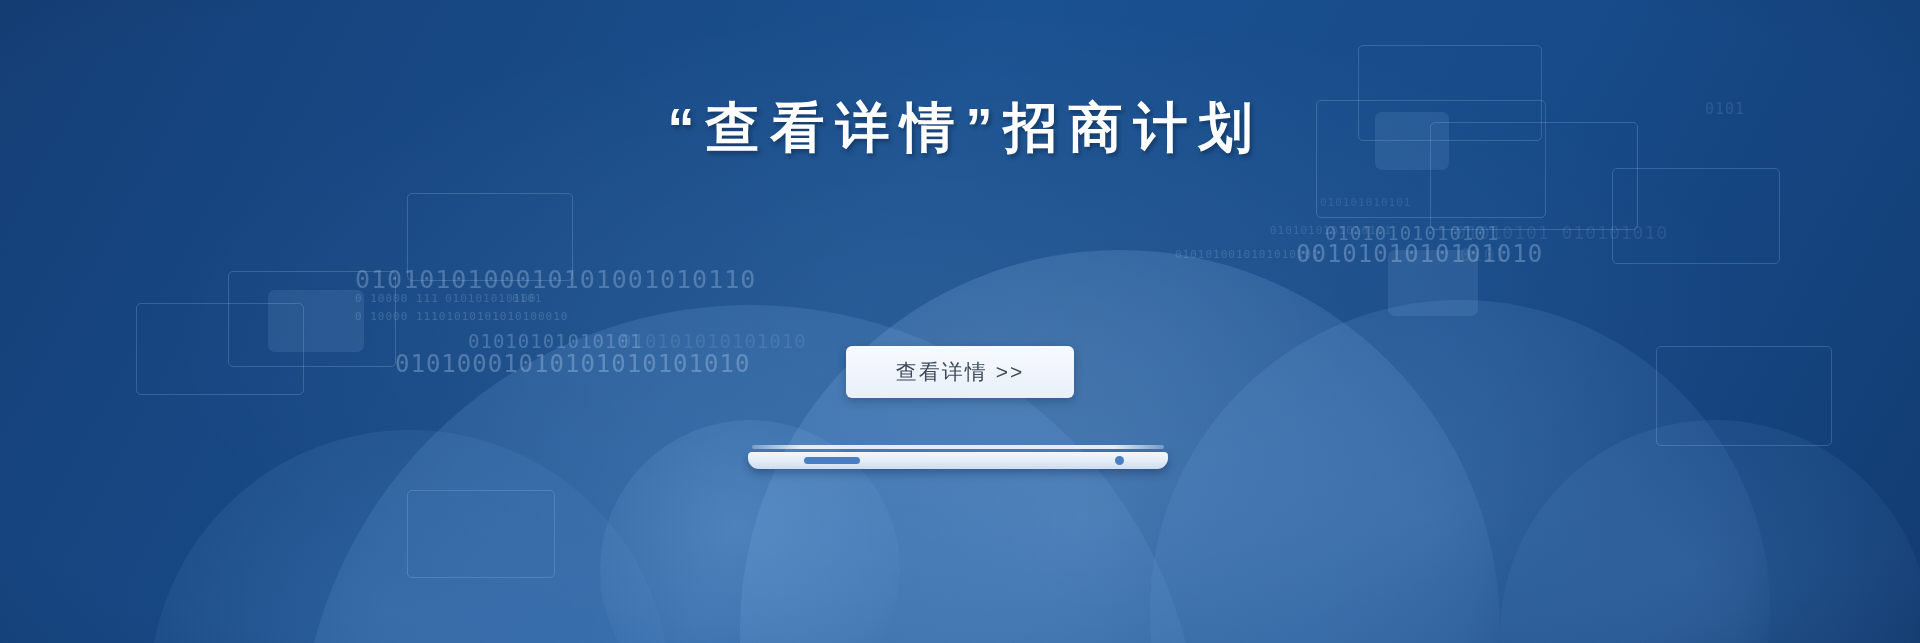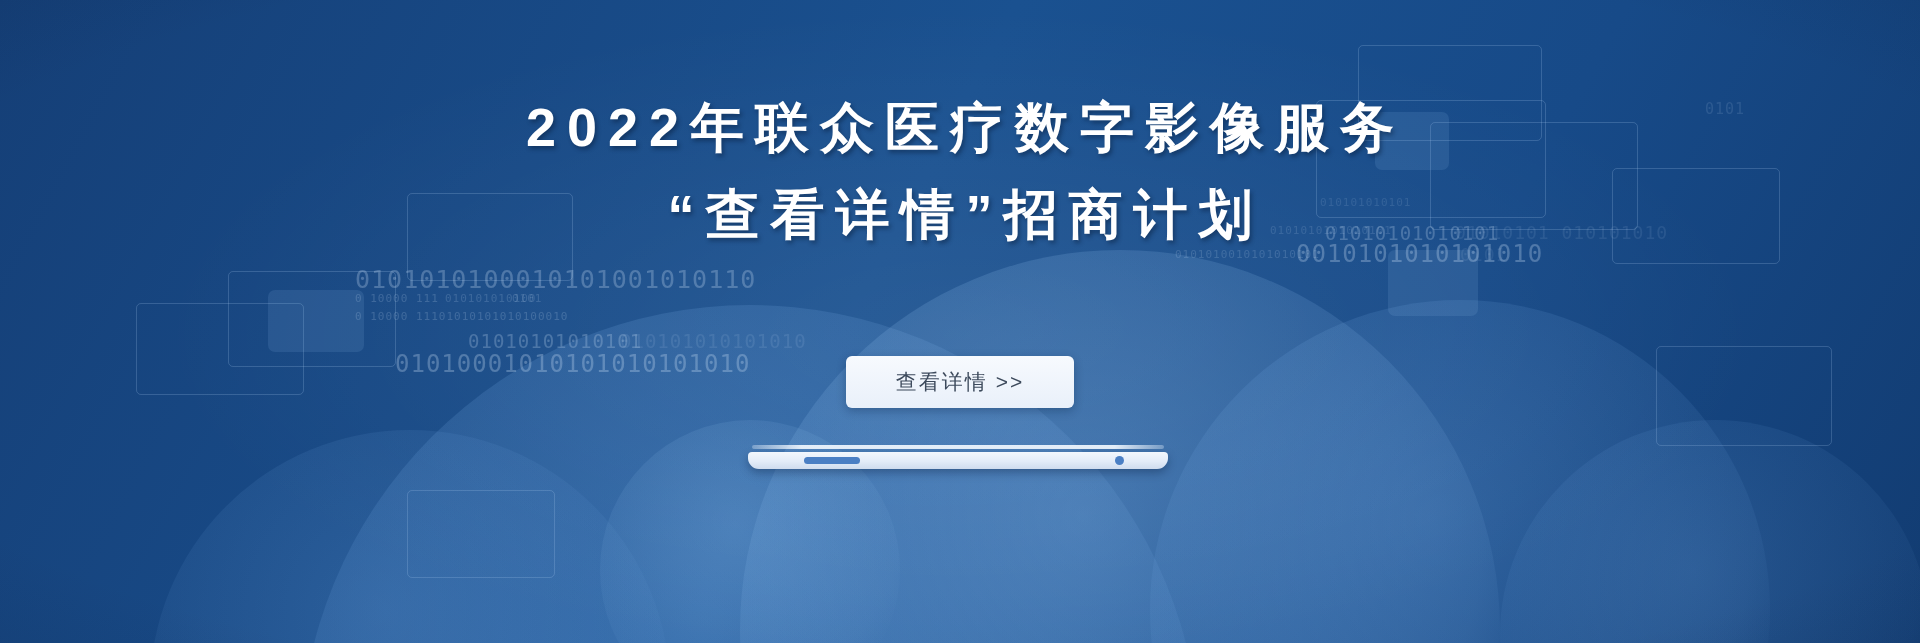--- a/index.html
+++ b/index.html
@@ -38,21 +38,21 @@
   .t-line{
     color:#ffffff;font-weight:700;letter-spacing:11px;
     text-shadow:2px 3px 4px rgba(6,26,56,0.45);
     font-family:"Liberation Sans","DejaVu Sans",sans-serif;
     line-height:1.0;
   }
   .t1{font-size:54px;margin-bottom:33px;padding-left:11px;}
   .t2{font-size:54px;padding-left:11px;}
 
   
-  .cta-row{position:absolute;left:0;right:0;top:356px;display:flex;justify-content:center;z-index:7;}
+  .cta-row{position:absolute;left:0;right:0;top:346px;display:flex;justify-content:center;z-index:7;}
   .cta{
     display:inline-flex;align-items:center;justify-content:center;gap:8px;
     min-width:228px;height:52px;padding:0 26px;
     background:linear-gradient(180deg,#f7fafe 0%,#e9f0fa 100%);
     border:none;border-radius:6px;cursor:pointer;
     box-shadow:0 3px 10px rgba(8,30,62,0.30);
     color:#3d4a5c;font-size:21px;letter-spacing:2px;
     font-family:"Liberation Sans","DejaVu Sans",sans-serif;
   }
 
@@ -111,21 +111,20 @@
       <div class="bin" style="left: 1455px; top: 222px; font-size: 18px; opacity: 0.18;">01010101 010101010</div>
       <div class="bin" style="left: 1296px; top: 240px; font-size: 24px; opacity: 0.54;">0010101010101010</div>
       <div class="bin" style="left: 1460px; top: 244px; font-size: 18px; opacity: 0.16;">0101</div>
       <div class="bin" style="left: 1705px; top: 100px; font-size: 15px; opacity: 0.22;">0101</div>
       <div class="bin" style="left: 1320px; top: 196px; font-size: 11px; opacity: 0.22;">010101010101</div>
     </div>
 
   <div class="vig"></div>
 
   <div class="title-wrap">
-    <div class="t-line t1">2022年联众医疗数字影像服务</div>
     <div class="t-line t2">“查看详情”招商计划</div>
   </div>
 
   <div class="cta-row">
     <button class="cta">查看详情 &gt;&gt;</button>
   </div>
 
   <div class="device">
     <div class="dev-top"></div>
     <div class="dev-body"></div>

